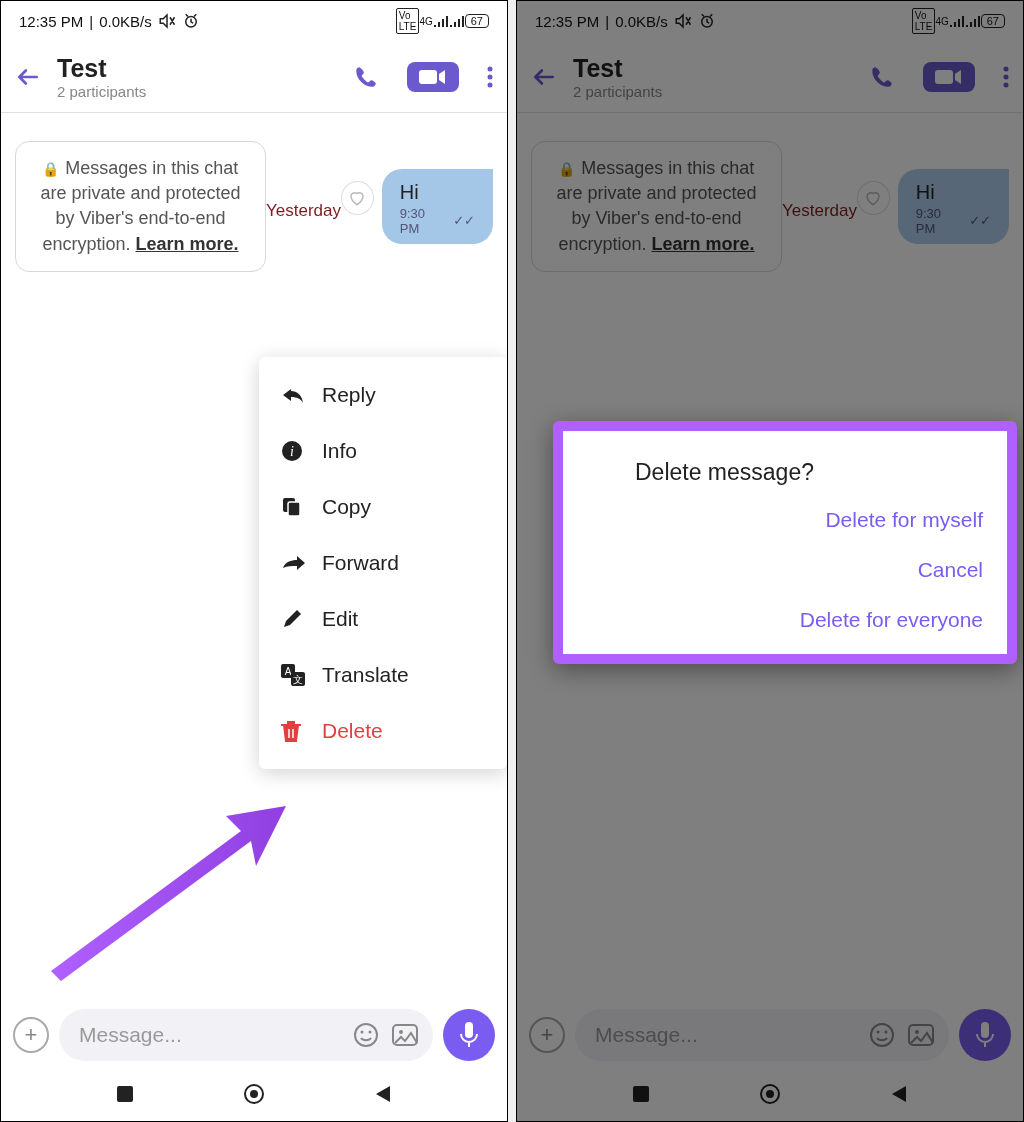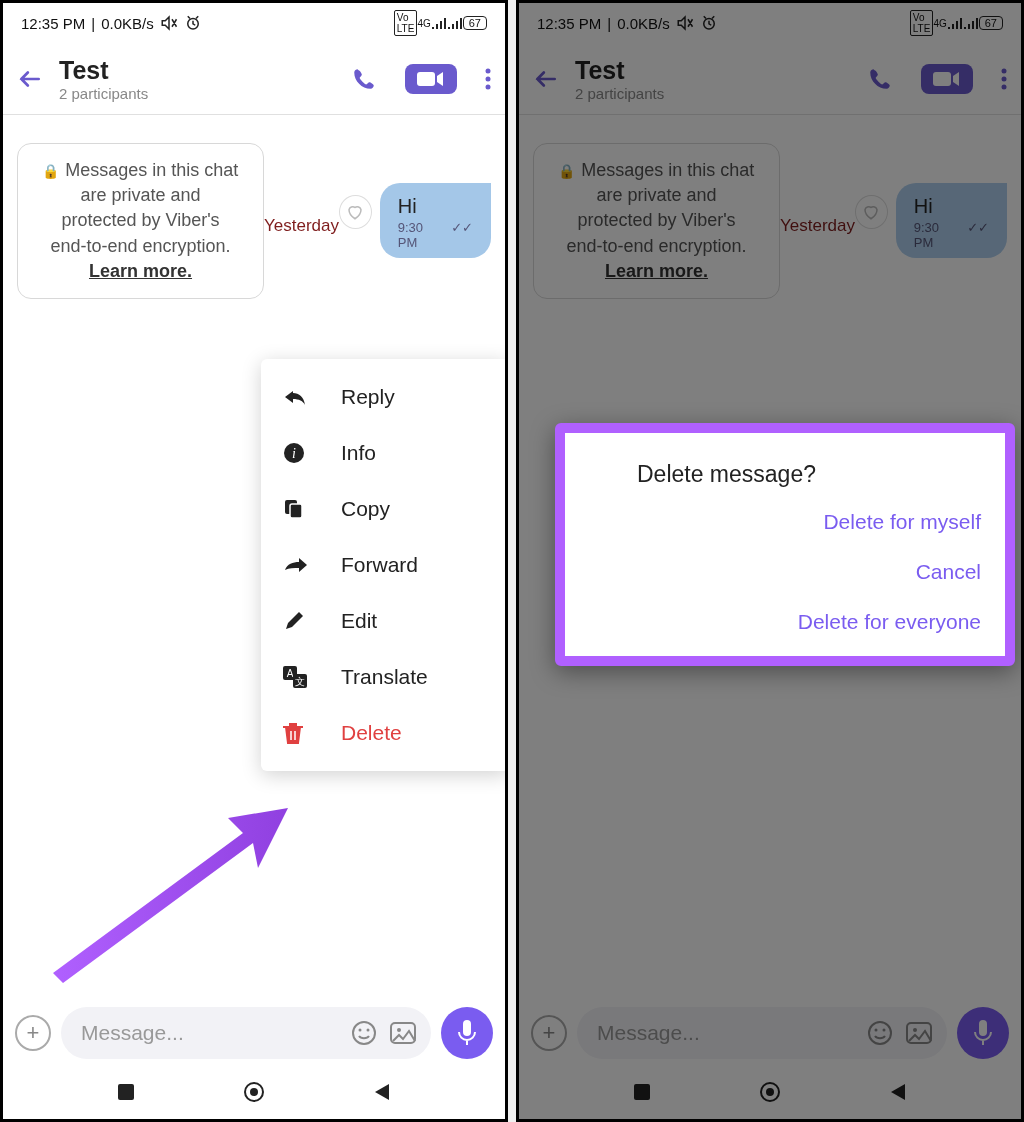--- a/index.html
+++ b/index.html
@@ -8,21 +8,21 @@
   background: #f0f0f0;
   width: 1024px;
   height: 1122px;
   display: flex;
   gap: 8px;
 }
 .phone {
   width: 508px;
   height: 1122px;
   background: #fff;
-  border: 3px solid #000000;
+  border: 1px solid #000000;
   position: relative;
   overflow: hidden;
 }
 .status-bar {
   height: 40px;
   display: flex;
   align-items: center;
   justify-content: space-between;
   padding: 0 18px;
   font-family: -apple-system, sans-serif;
@@ -84,36 +84,36 @@
   margin-top: 12px;
 }
 .msg-bubble {
   background: #aecfee;
   border-radius: 20px 0 20px 20px;
   padding: 12px 18px 8px;
   min-width: 110px;
 }
 .msg-bubble.sel { background: #a4c7e8; }
 .msg-text { font-size: 20px; color: #222; }
-.msg-meta { font-size: 13px; color: #557; display: flex; gap: 8px; margin-top: 2px; }
+.msg-meta { font-size: 13px; color: #557; display: flex; align-items: center; gap: 8px; margin-top: 2px; }
 .checks { color: #557; }
 .context-menu {
   position: absolute;
   left: 258px;
   top: 356px;
   width: 248px;
   background: #fff;
   border-radius: 6px;
   box-shadow: 0 4px 20px rgba(0,0,0,0.18);
   padding: 10px 0;
 }
 .menu-item {
   display: flex;
   align-items: center;
-  gap: 32px;
+  gap: 15px;
   padding: 16px 22px;
   font-size: 21px;
   color: #222;
 }
 .menu-item.delete { color: #e04040; }
 .menu-icon { width: 26px; text-align: center; font-size: 20px; }
 .arrow-annotation {
   position: absolute;
   left: 30px;
   top: 780px;

